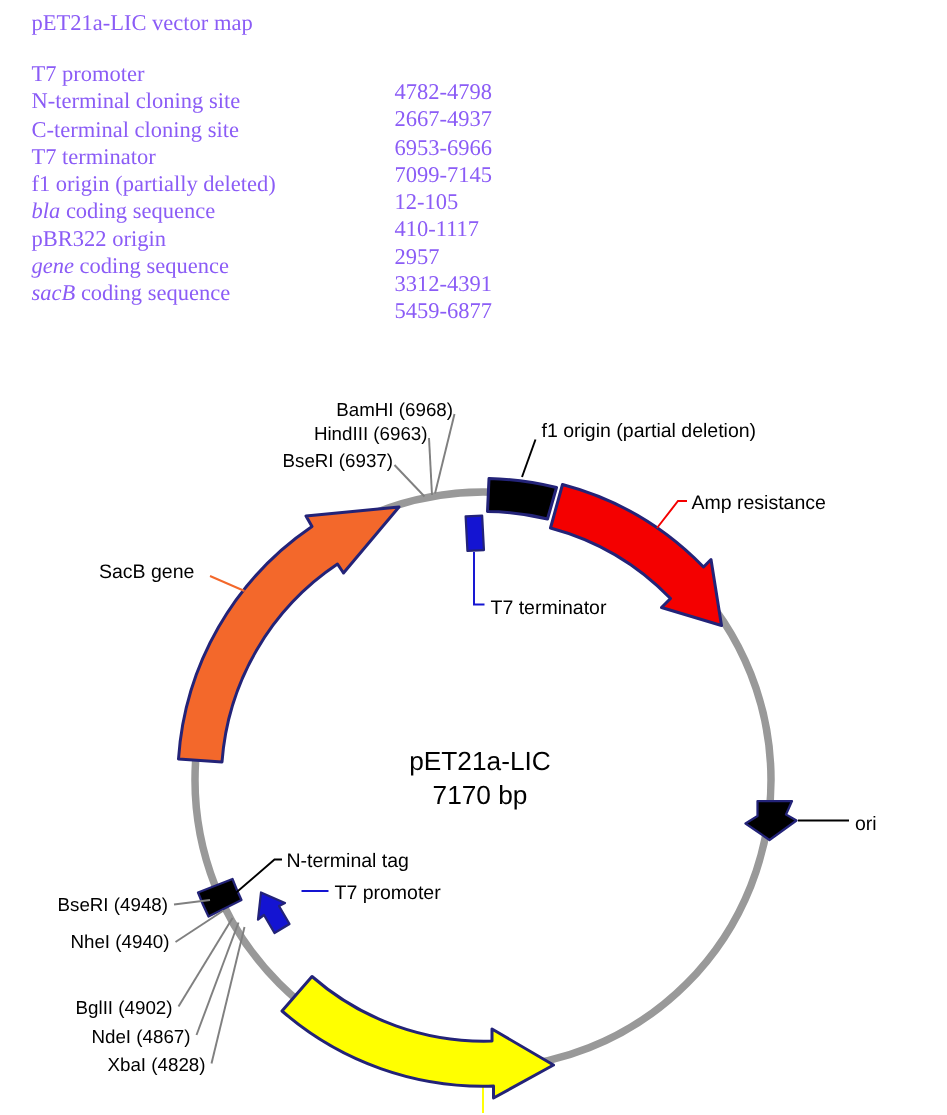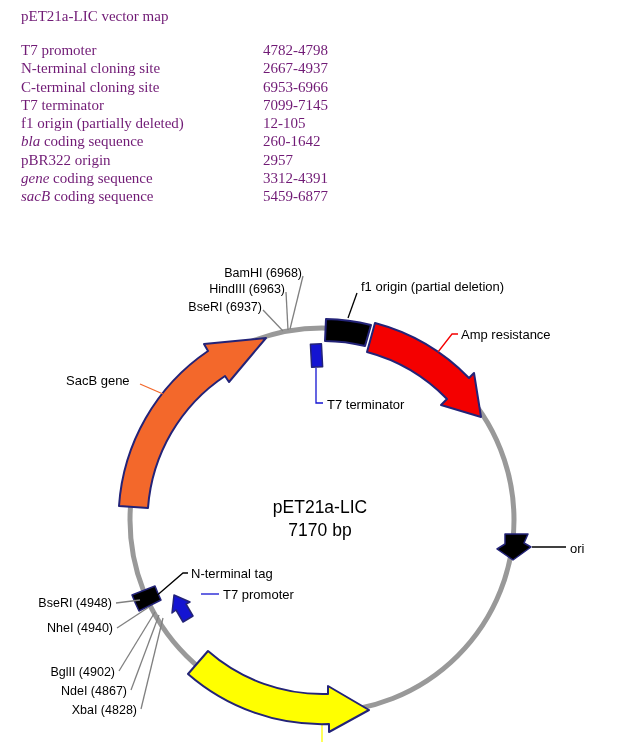--- a/index.html
+++ b/index.html
@@ -1,23 +1,23 @@
 <!DOCTYPE html>
 <html><head>
 <meta charset="utf-8">
 <style>
   html,body{margin:0;padding:0;background:#ffffff;}
   .page{position:relative;width:631px;height:743px;background:#ffffff;overflow:hidden;
-        font-family:"Liberation Serif",serif;color:#701a75;}
+        font-family:"Liberation Serif",serif;color:#8b5cf6;}
   .doc-title{position:absolute;left:21px;top:8px;font-size:15px;white-space:nowrap;}
   .feature-table{position:absolute;left:21px;top:41px;width:420px;font-size:15px;line-height:18.3px;}
   .frow{position:relative;height:18.3px;white-space:nowrap;}
   .fname{position:absolute;left:0;top:0;}
   .fpre{font-style:italic;}
-  .frange{position:absolute;left:242px;top:0;}
+  .frange{position:absolute;left:242px;top:12px;}
   svg.map{position:absolute;left:0;top:0;width:631px;height:743px;}
   .backbone{fill:none;stroke-width:5;}
   .band{stroke:#232378;stroke-width:2;stroke-linejoin:round;}
   .smallband{stroke:#232378;stroke-width:1.5;stroke-linejoin:round;}
   .ldr{fill:none;stroke-width:1.3;}
   .mlabel{font-family:"Liberation Sans",sans-serif;font-size:13px;fill:#000;}
   .slabel{font-family:"Liberation Sans",sans-serif;font-size:12.5px;fill:#000;}
   .ctitle{font-family:"Liberation Sans",sans-serif;font-size:17.5px;fill:#000;text-anchor:middle;}
   .gapline{stroke:#ffffff;stroke-width:6;}
 </style>
@@ -44,21 +44,21 @@
     <div class="frow">
         <span class="fname"><i class="fpre"></i><span>T7 terminator</span></span>
         <span class="frange">7099-7145</span>
       </div>
     <div class="frow">
         <span class="fname"><i class="fpre"></i><span>f1 origin (partially deleted)</span></span>
         <span class="frange">12-105</span>
       </div>
     <div class="frow">
         <span class="fname"><i class="fpre">bla</i><span> coding sequence</span></span>
-        <span class="frange">260-1642</span>
+        <span class="frange">410-1117</span>
       </div>
     <div class="frow">
         <span class="fname"><i class="fpre"></i><span>pBR322 origin</span></span>
         <span class="frange">2957</span>
       </div>
     <div class="frow">
         <span class="fname"><i class="fpre">gene</i><span> coding sequence</span></span>
         <span class="frange">3312-4391</span>
       </div>
     <div class="frow">

